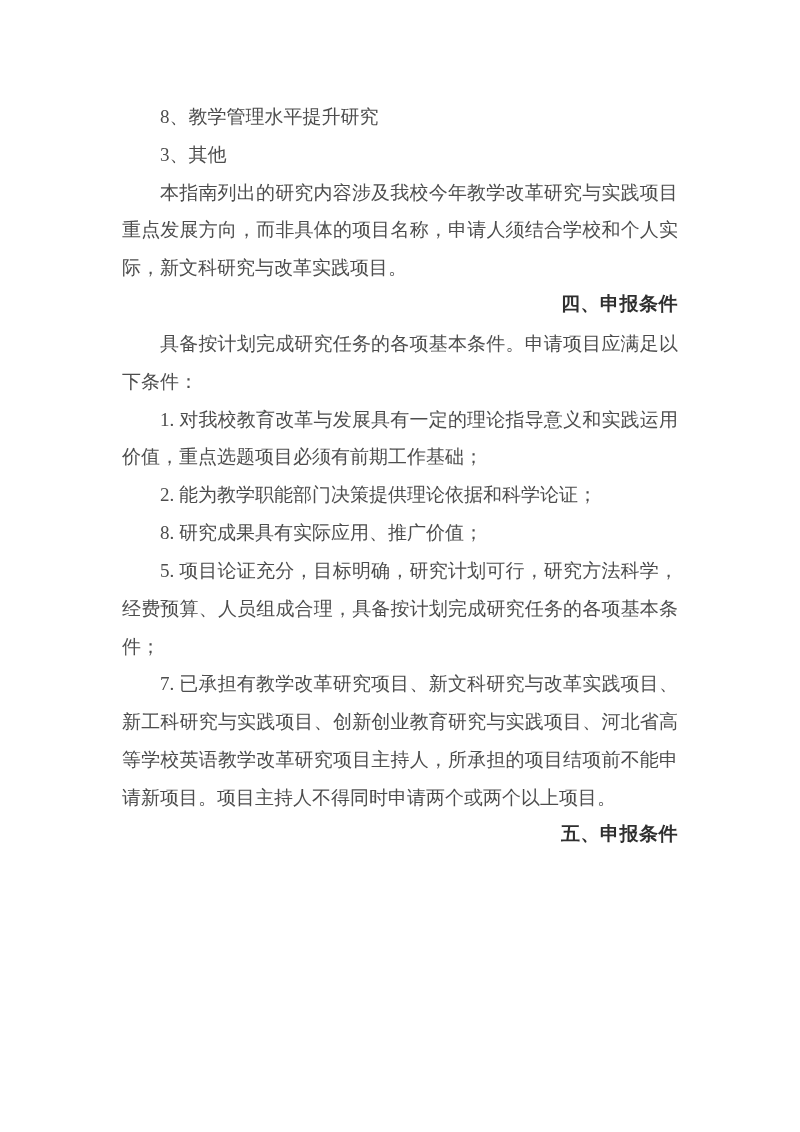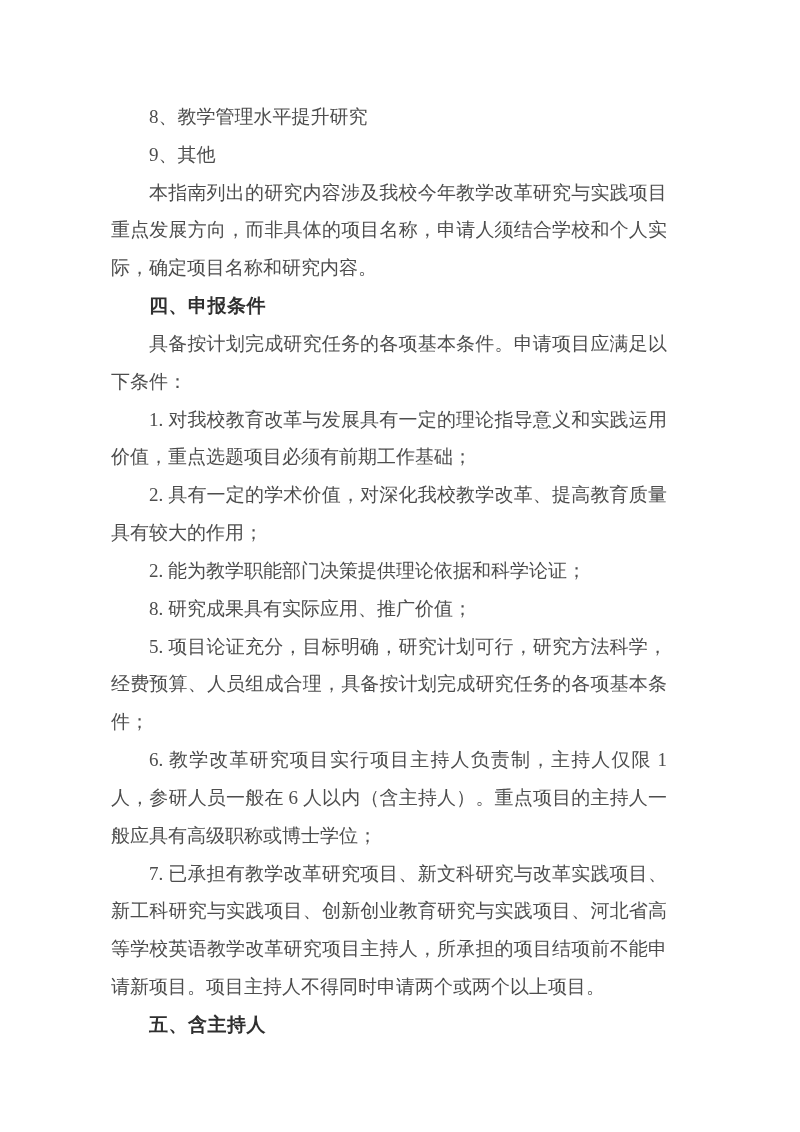--- a/index.html
+++ b/index.html
@@ -14,56 +14,54 @@
   }
   .page {
     position: relative;
     width: 800px;
     height: 1132px;
     background: var(--page-bg, #ffffff);
     overflow: hidden;
   }
   .doc-content {
     position: absolute;
-    left: 111px;
+    left: 122px;
     top: 98px;
     width: 556px;
   }
   .para {
     margin: 0;
     padding: 0;
     font-family: "Liberation Serif", "DejaVu Serif", serif;
     font-size: 19px;
     line-height: 37.83px;
     color: var(--body-color, #4d4d4d);
     text-align: justify;
     text-justify: inter-character;
     text-indent: 38px;
     word-break: break-all;
   }
   .para.heading {
-    font-family: Liberation Serif, serif;
+    font-family: Liberation Mono, monospace;
     font-weight: 700;
     color: var(--heading-color, #2f2f2f);
-    text-align: left;
+    text-align: right;
     letter-spacing: 0.5px;
   }
 </style>
 </head>
 <body>
 
 <div class="page">
   <div class="doc-content">
     <p class="para">8、教学管理水平提升研究</p>
-    <p class="para">9、其他</p>
-    <p class="para">本指南列出的研究内容涉及我校今年教学改革研究与实践项目重点发展方向，而非具体的项目名称，申请人须结合学校和个人实际，确定项目名称和研究内容。</p>
+    <p class="para">3、其他</p>
+    <p class="para">本指南列出的研究内容涉及我校今年教学改革研究与实践项目重点发展方向，而非具体的项目名称，申请人须结合学校和个人实际，新文科研究与改革实践项目。</p>
     <p class="para heading">四、申报条件</p>
     <p class="para">具备按计划完成研究任务的各项基本条件。申请项目应满足以下条件：</p>
     <p class="para">1. 对我校教育改革与发展具有一定的理论指导意义和实践运用价值，重点选题项目必须有前期工作基础；</p>
-    <p class="para">2. 具有一定的学术价值，对深化我校教学改革、提高教育质量具有较大的作用；</p>
     <p class="para">2. 能为教学职能部门决策提供理论依据和科学论证；</p>
     <p class="para">8. 研究成果具有实际应用、推广价值；</p>
     <p class="para">5. 项目论证充分，目标明确，研究计划可行，研究方法科学，经费预算、人员组成合理，具备按计划完成研究任务的各项基本条件；</p>
-    <p class="para">6. 教学改革研究项目实行项目主持人负责制，主持人仅限 1 人，参研人员一般在 6 人以内（含主持人）。重点项目的主持人一般应具有高级职称或博士学位；</p>
     <p class="para">7. 已承担有教学改革研究项目、新文科研究与改革实践项目、新工科研究与实践项目、创新创业教育研究与实践项目、河北省高等学校英语教学改革研究项目主持人，所承担的项目结项前不能申请新项目。项目主持人不得同时申请两个或两个以上项目。</p>
-    <p class="para heading">五、含主持人</p>
+    <p class="para heading">五、申报条件</p>
   </div>
 </div>
 
 </body></html>

